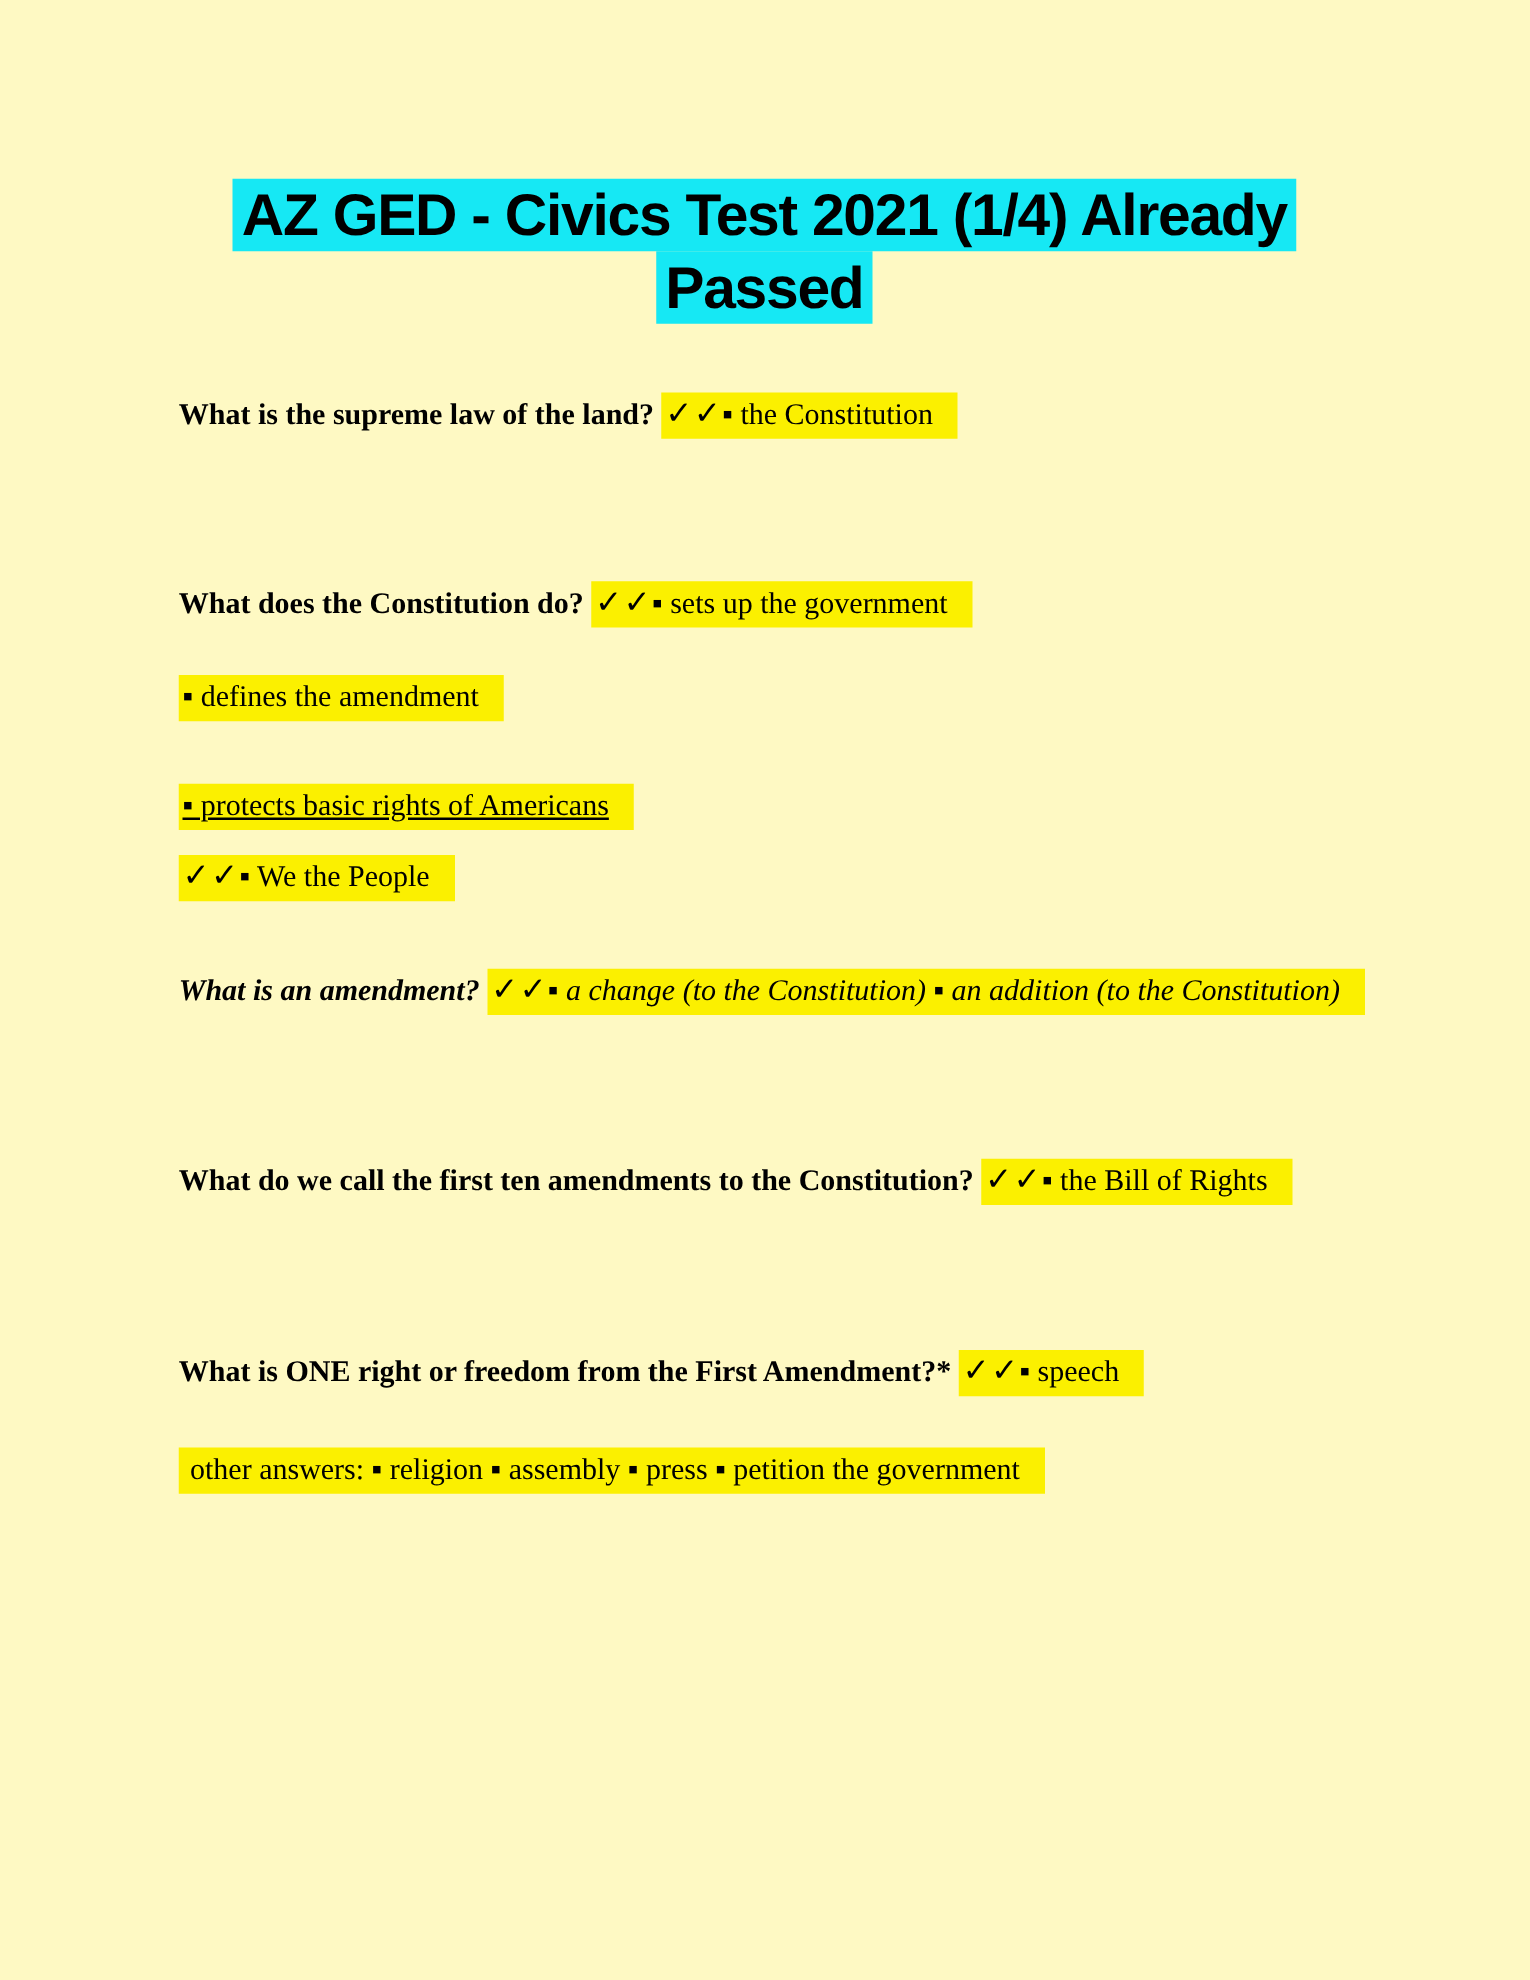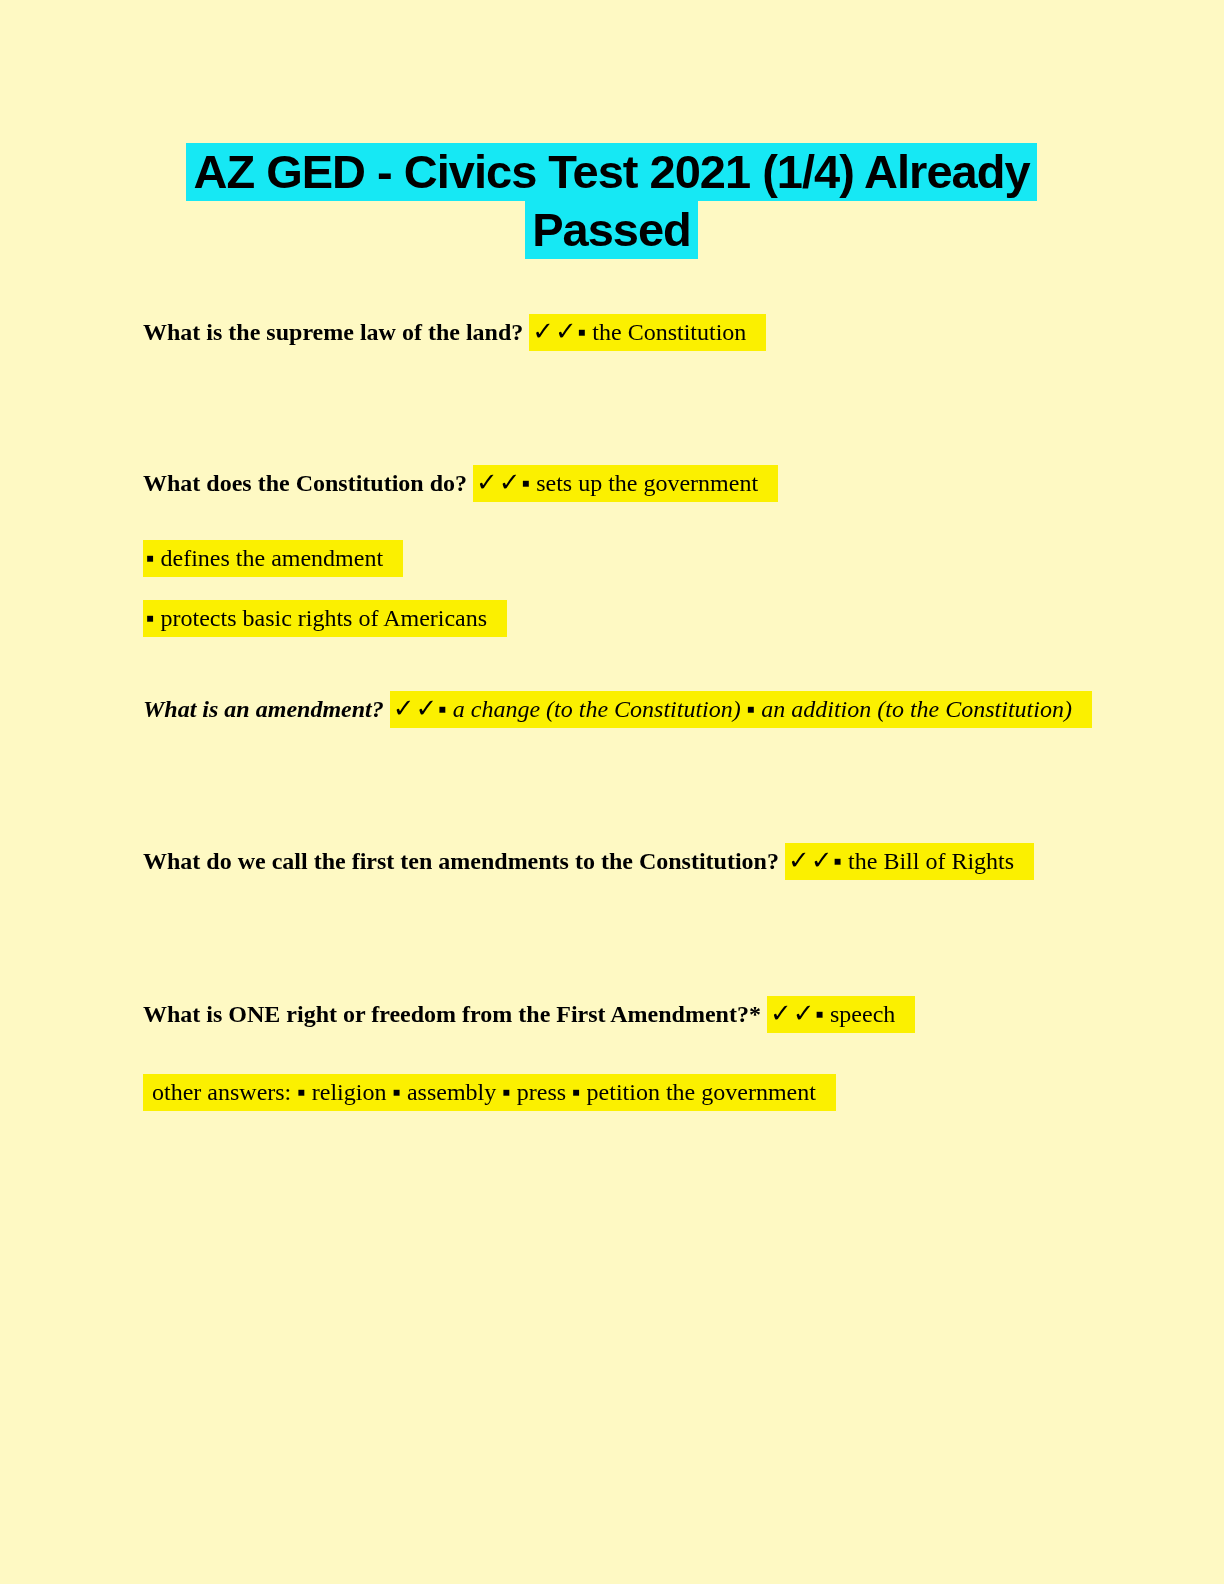--- a/index.html
+++ b/index.html
@@ -52,21 +52,21 @@
     font-family: "DejaVu Sans", sans-serif;
     font-weight: 700;
     font-size: 26px;
     letter-spacing: 1px;
   }
   .a { font-weight: 400; }
   
   .p1  { margin-top: 52px; }
   .p2  { margin-top: 110px; }
   .p3  { margin-top: 35px; }
-  .p4  { margin-top: 20px; }
+  .p4  { margin-top: 47px; text-decoration: underline; }
   .p5  { margin-top: 103px; }
   .p6  { margin-top: 16px; }
   .p7  { margin-top: 50px; font-style: italic; }
   .p8  { margin-top: 111px; }
   .p9  { margin-top: 112px; }
   .p10 { margin-top: 38px; }
 </style>
 </head>
 <body>
 
@@ -77,20 +77,21 @@
 
     <p class="para p1"><span class="q">What is the supreme law of the land? </span><span class="hl"><span class="check">✓✓</span><span class="a">▪ the Constitution</span></span></p>
 
     <p class="para p2"><span class="q">What does the Constitution do? </span><span class="hl"><span class="check">✓✓</span><span class="a">▪ sets up the government</span></span></p>
 
     <p class="para p3"><span class="hl"><span class="a">▪ defines the amendment</span></span></p>
 
     <p class="para p4"><span class="hl"><span class="a">▪ protects basic rights of Americans</span></span></p>
 
 
+    <p class="para p6"><span class="hl"><span class="check">✓✓</span><span class="a">▪ We the People</span></span></p>
 
     <p class="para p7 nowrap"><span class="q">What is an amendment? </span><span class="hl"><span class="check">✓✓</span><span class="a">▪ a change (to the Constitution) ▪ an addition (to the Constitution)</span></span></p>
 
     <p class="para p8"><span class="q">What do we call the first ten amendments to the Constitution? </span><span class="hl"><span class="check">✓✓</span><span class="a">▪ the Bill of Rights</span></span></p>
 
     <p class="para p9"><span class="q">What is ONE right or freedom from the First Amendment?* </span><span class="hl"><span class="check">✓✓</span><span class="a">▪ speech</span></span></p>
 
     <p class="para p10"><span class="hl"><span class="a"> other answers: ▪ religion ▪ assembly ▪ press ▪ petition the government</span></span></p>
 
   </div>

